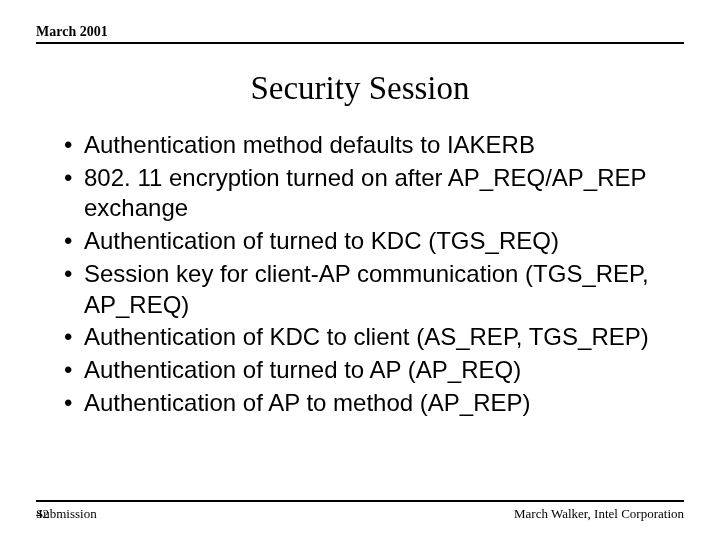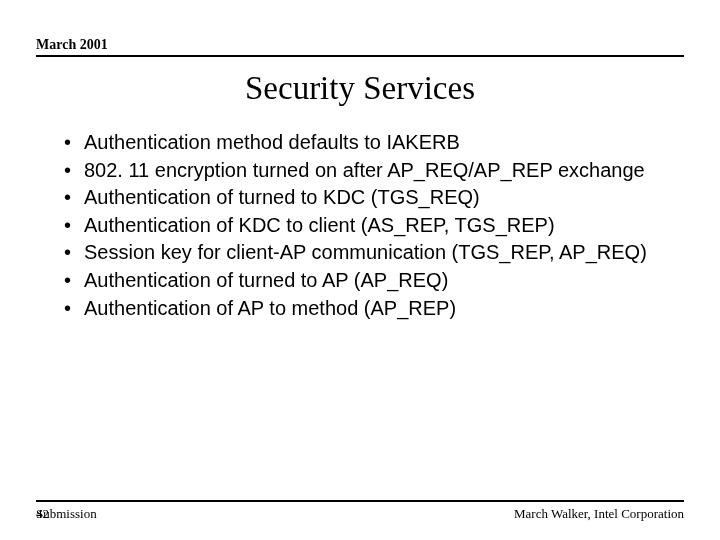--- a/index.html
+++ b/index.html
@@ -22,37 +22,36 @@
     top: 24px;
     left: 36px;
     right: 36px;
     display: flex;
     justify-content: space-between;
     align-items: flex-end;
     font-size: 14px;
     font-weight: bold;
     border-bottom: 2px solid #000;
     padding-bottom: 2px;
-    margin-top: 13px;
   }
   .title {
     position: absolute;
     top: 70px;
     left: 0;
     right: 0;
     text-align: center;
     font-size: 33px;
   }
   .content {
     position: absolute;
     top: 130px;
     left: 60px;
     right: 50px;
     font-family: Arial, Helvetica, sans-serif;
-    font-size: 20px;
+    font-size: 24px;
     line-height: 1.28;
   }
   .content ul {
     list-style: none;
     margin: 0;
     padding: 0;
   }
   .content li {
     position: relative;
     padding-left: 24px;
@@ -94,29 +93,29 @@
 </style>
 </head>
 <body>
 
 <div class="slide">
 
   <div class="header">
     <span>March 2001</span>
   </div>
 
-  <div class="title">Security Services</div>
+  <div class="title">Security Session</div>
 
   <div class="content">
     <ul>
       <li>Authentication method defaults to IAKERB</li>
       <li>802. 11 encryption turned on after AP_REQ/AP_REP exchange</li>
       <li>Authentication of turned to KDC (TGS_REQ)</li>
+      <li>Session key for client-AP communication (TGS_REP, AP_REQ)</li>
       <li>Authentication of KDC to client (AS_REP, TGS_REP)</li>
-      <li>Session key for client-AP communication (TGS_REP, AP_REQ)</li>
       <li>Authentication of turned to AP (AP_REQ)</li>
       <li>Authentication of AP to method (AP_REP)</li>
     </ul>
   </div>
 
   <div class="footer-line"></div>
 
   <div class="footer">
     <span class="left">Submission</span>
     <span class="center">42</span>

